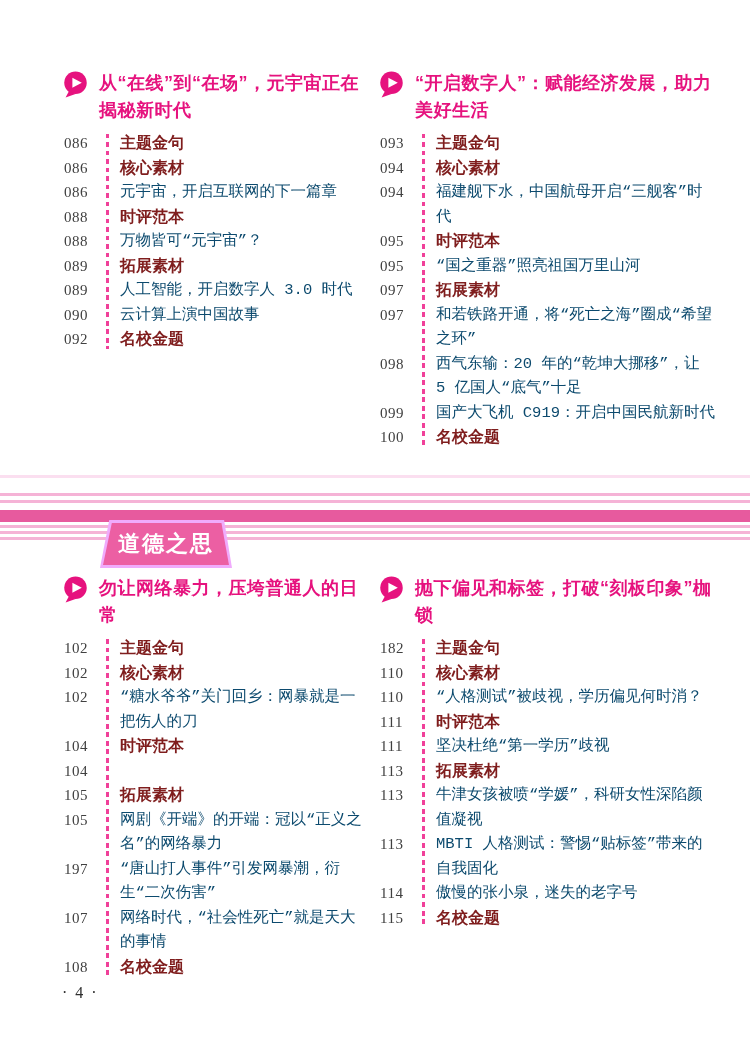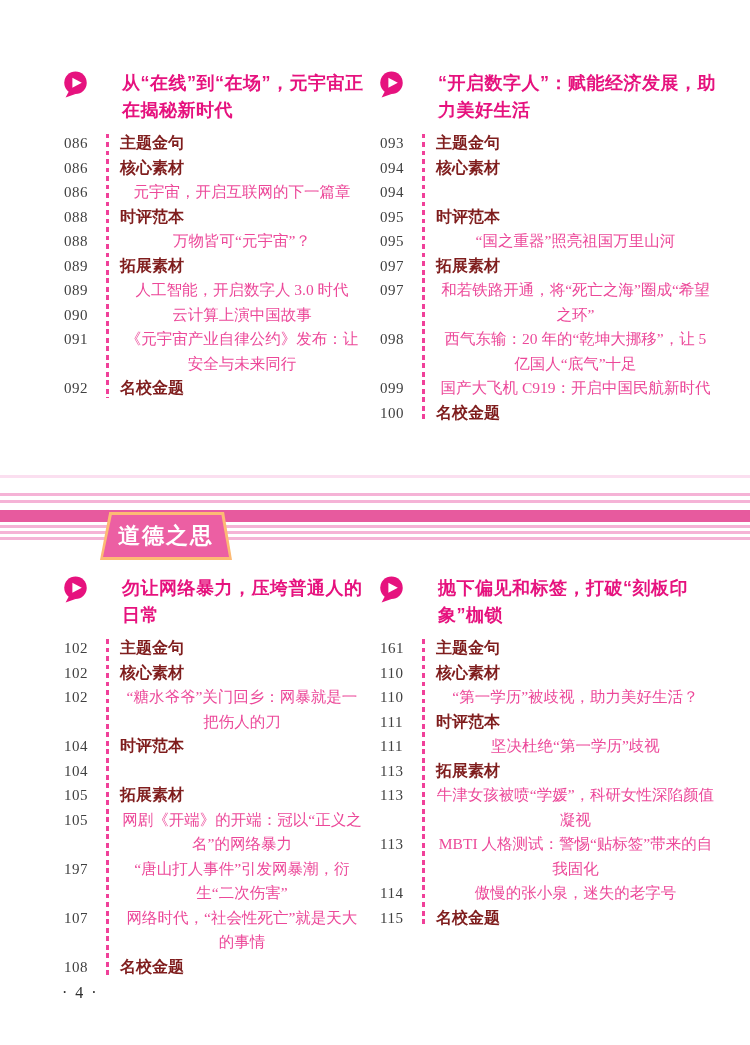--- a/index.html
+++ b/index.html
@@ -14,53 +14,53 @@
   html,body{margin:0;padding:0;background:#ffffff;}
   .page{
     position:relative;width:750px;height:1045px;background:#fff;overflow:hidden;
     font-family:"Liberation Sans",sans-serif;color:var(--ink);
   }
   
   .toc-grid{position:absolute;left:62px;width:653px;display:grid;grid-template-columns:302px 1fr;column-gap:14px;}
   .toc-top{top:70px;}
   .toc-bottom{top:575px;}
   .sec{min-width:0;}
-  .sec-header{display:flex;align-items:flex-start;margin:0 0 7px 0;gap:23px;}
+  .sec-header{display:flex;align-items:flex-start;margin:0 0 7px 0;}
   .sec-icon{width:27px;height:27px;flex:none;margin-top:1px;}
   .sec-icon .bub{fill:var(--accent);}
   .sec-icon .tri{fill:#ffffff;}
   .sec-title{
     margin:0 -12px 0 10px;font-size:18px;line-height:27px;font-weight:bold;
     color:var(--accent);letter-spacing:0.5px;
   }
   .entries{position:relative;}
   .entries::before{
     content:"";position:absolute;left:44px;top:3px;bottom:3px;width:2.5px;
     background:repeating-linear-gradient(to bottom,var(--dash) 0 4.5px,transparent 4.5px 8.5px);
   }
   .entry{display:flex;align-items:flex-start;min-height:24.5px;line-height:24.5px;}
   .entry .num{
     flex:none;width:44px;box-sizing:border-box;padding-left:2px;
     font-family:"Liberation Serif",serif;font-size:15px;color:#404040;letter-spacing:0.5px;
   }
   .entry .txt{flex:1;min-width:0;padding-left:14px;}
   .entry.category .txt{font-family:"Liberation Sans",sans-serif;font-weight:bold;font-size:16px;color:#7f1d1d;}
-  .entry.article .txt{font-family:Liberation Serif, serif;font-size:15.5px;color:#ec4899;text-align:center;}
+  .entry.article .txt{font-family:Liberation Mono, monospace;font-size:15.5px;color:#0c4a6e;}
   
   .band{position:absolute;left:0;top:472px;width:750px;height:82px;}
   .stripe{position:absolute;left:0;width:750px;}
   .s1{top:3px;height:3px;background:var(--stripe-faint);}
   .s2{top:21px;height:3px;background:var(--stripe-light);}
   .s3{top:28px;height:3px;background:var(--stripe-light);}
   .s4{top:38px;height:12px;background:var(--stripe-thick);}
   .s5{top:53px;height:3px;background:var(--stripe-light);}
   .s6{top:59px;height:3px;background:var(--stripe-light);}
   .s7{top:65px;height:3px;background:var(--stripe-light);}
   .banner-outer{
-    position:absolute;left:100px;top:40px;width:132px;height:48px;background:#fdba74;
+    position:absolute;left:100px;top:48px;width:132px;height:48px;background:#f0abfc;
     clip-path:polygon(7% 0,94% 0,100% 100%,0 100%);
   }
   .banner-inner{
     position:absolute;inset:3px;background:var(--banner);
     clip-path:polygon(7% 0,94% 0,100% 100%,0 100%);
     display:flex;align-items:center;justify-content:center;
   }
   .banner-label{
     color:#ffffff;font-size:22px;font-weight:bold;letter-spacing:2px;
     font-family:"Liberation Sans",sans-serif;
@@ -111,24 +111,20 @@
             <span class="num">089</span>
             <span class="txt">拓展素材</span>
           </div>
           <div class="entry article">
             <span class="num">089</span>
             <span class="txt">人工智能，开启数字人 3.0 时代</span>
           </div>
           <div class="entry article">
             <span class="num">090</span>
             <span class="txt">云计算上演中国故事</span>
-          </div>
-          <div class="entry article">
-            <span class="num">091</span>
-            <span class="txt">《元宇宙产业自律公约》发布：让安全与未来同行</span>
           </div>
           <div class="entry category">
             <span class="num">092</span>
             <span class="txt">名校金题</span>
           </div>
         </div>
     </section>
     <section class="sec">
       <div class="sec-header">
         <svg class="sec-icon" viewBox="0 0 30 30">
@@ -142,20 +138,21 @@
           <div class="entry category">
             <span class="num">093</span>
             <span class="txt">主题金句</span>
           </div>
           <div class="entry category">
             <span class="num">094</span>
             <span class="txt">核心素材</span>
           </div>
           <div class="entry article">
             <span class="num">094</span>
+            <span class="txt">福建舰下水，中国航母开启“三舰客”时代</span>
           </div>
           <div class="entry category">
             <span class="num">095</span>
             <span class="txt">时评范本</span>
           </div>
           <div class="entry article">
             <span class="num">095</span>
             <span class="txt">“国之重器”照亮祖国万里山河</span>
           </div>
           <div class="entry category">
@@ -253,30 +250,30 @@
       <div class="sec-header">
         <svg class="sec-icon" viewBox="0 0 30 30">
           <circle class="bub" cx="15" cy="13" r="12.5"></circle>
           <path class="bub" d="M8 22 L4 29.5 L15 25.5 Z"></path>
           <polygon class="tri" points="11.5,7.5 22,13 11.5,18.5"></polygon>
         </svg>
         <h2 class="sec-title">抛下偏见和标签，打破“刻板印象”枷锁</h2>
       </div>
       <div class="entries">
           <div class="entry category">
-            <span class="num">161</span>
+            <span class="num">182</span>
             <span class="txt">主题金句</span>
           </div>
           <div class="entry category">
             <span class="num">110</span>
             <span class="txt">核心素材</span>
           </div>
           <div class="entry article">
             <span class="num">110</span>
-            <span class="txt">“第一学历”被歧视，助力美好生活？</span>
+            <span class="txt">“人格测试”被歧视，学历偏见何时消？</span>
           </div>
           <div class="entry category">
             <span class="num">111</span>
             <span class="txt">时评范本</span>
           </div>
           <div class="entry article">
             <span class="num">111</span>
             <span class="txt">坚决杜绝“第一学历”歧视</span>
           </div>
           <div class="entry category">

